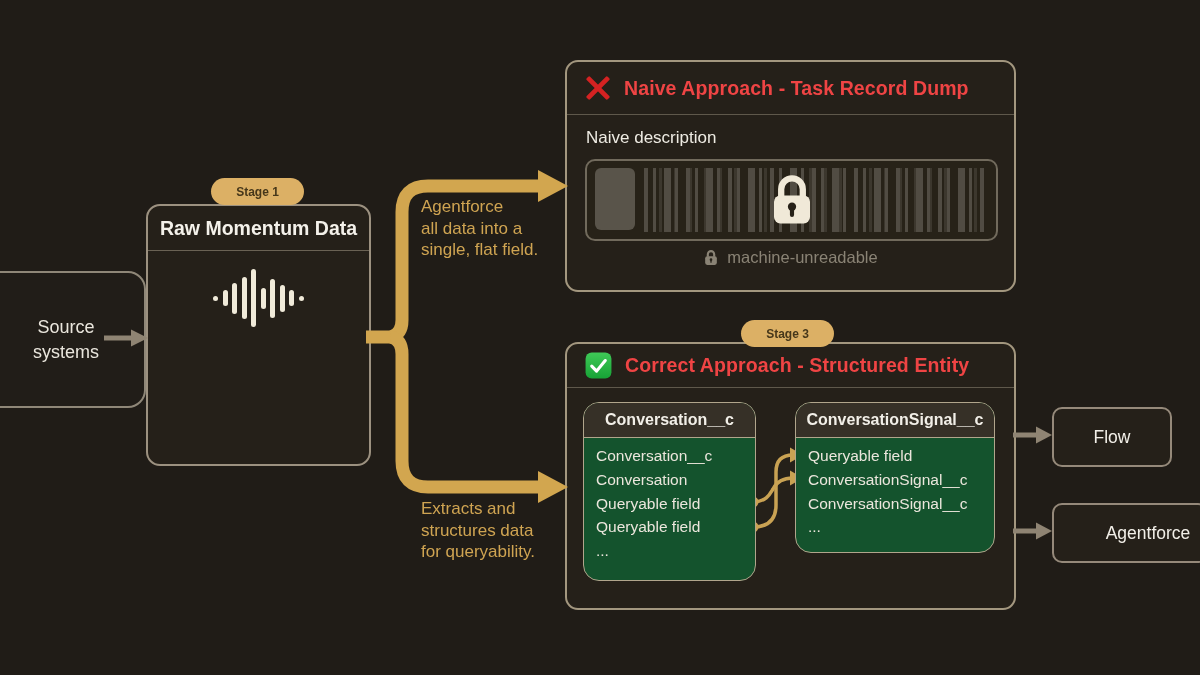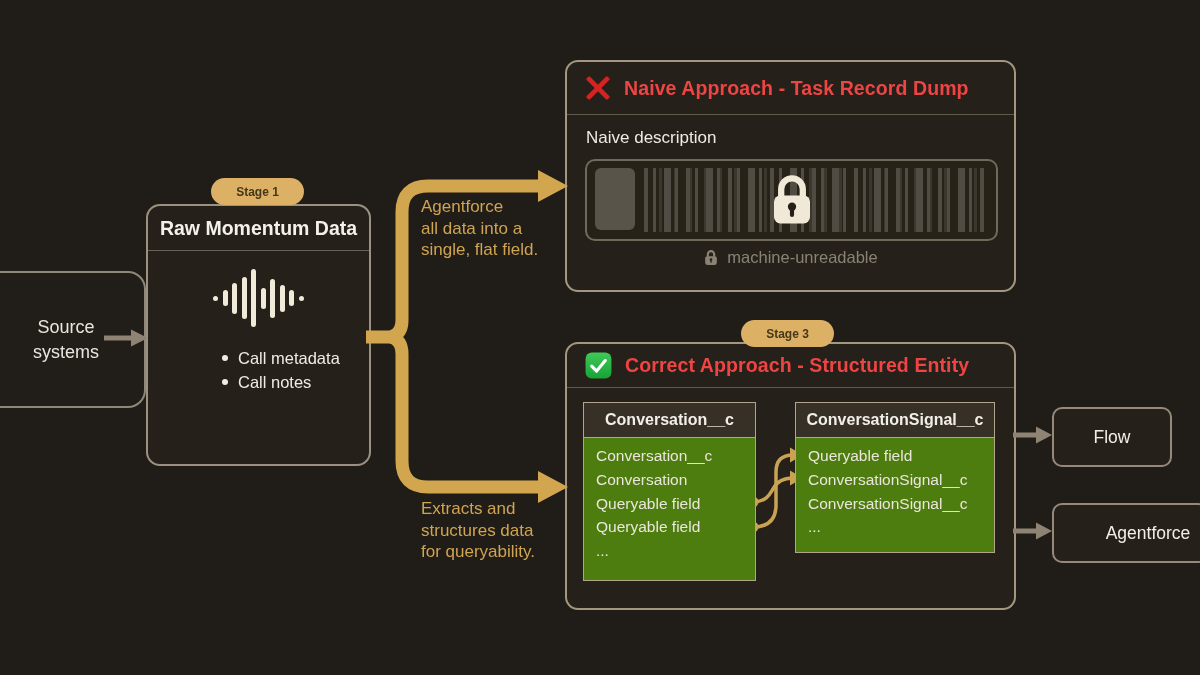--- a/index.html
+++ b/index.html
@@ -56,21 +56,21 @@
       repeating-linear-gradient(90deg,#514c43 0 4px,transparent 4px 9px,#514c43 9px 12px,transparent 12px 20px,#514c43 20px 27px,transparent 27px 31px,#514c43 31px 34px,transparent 34px 42px),
       repeating-linear-gradient(90deg,rgba(81,76,67,.5) 0 3px,transparent 3px 15px);}
   .lock-big{position:absolute;left:50%;top:50%;transform:translate(-50%,-50%);}
   .caption{position:absolute;left:0;right:0;top:186px;display:flex;align-items:center;
     justify-content:center;gap:8px;color:#8a8375;font-size:16.5px;}
 
   
   .correct-box{left:565px;top:342px;width:447px;height:264px;}
   .correct-box .panel-header{height:43px;}
 
-  .entity-table{position:absolute;background:#4d7c0f;border:1.5px solid #b1a58c;border-radius:0;overflow:hidden;z-index:2;}
+  .entity-table{position:absolute;background:#14532d;border:1.5px solid #b1a58c;border-radius:16px;overflow:hidden;z-index:2;}
   #table1{left:583px;top:402px;width:171px;height:177px;}
   #table2{left:795px;top:402px;width:198px;height:149px;}
   .entity-header{height:34px;background:#363027;border-bottom:1.5px solid #b1a58c;
     display:flex;align-items:center;justify-content:center;color:#f2efe8;font-weight:700;font-size:16px;}
   .entity-rows{padding:6px 12px;color:#ebe6dc;font-size:15.5px;line-height:23.8px;white-space:nowrap;}
 
   
   .out-box{position:absolute;left:1052px;width:116px;height:56px;border:2px solid #95897a;
     border-radius:10px;background:#252019;display:flex;align-items:center;justify-content:center;
     color:#f2efe8;font-size:17.5px;}
@@ -137,30 +137,20 @@
         <i style="height:16px"></i>
         <i style="height:31px"></i>
         <i style="height:42px"></i>
       <i style="height:58px"></i>
         <i style="height:21px"></i>
         <i style="height:39px"></i>
       <i style="height:27px"></i>
         <i style="height:16px"></i>
         <i class="wdot"></i>
     </div>
-    <div class="bullets">
-      <div class="bullet-item">
-        <span class="bullet-dot"></span>
-        <span>Call metadata</span>
-      </div>
-      <div class="bullet-item">
-        <span class="bullet-dot"></span>
-        <span>Call notes</span>
-      </div>
-    </div>
   </div>
 
   <div class="gold-label" style="left:421px;top:196px">
     <div>Agentforce</div>
     <div>all data into a</div>
     <div>single, flat field.</div>
   </div>
   <div class="gold-label" style="left:421px;top:498px">
     <div>Extracts and</div>
     <div>structures data</div>

